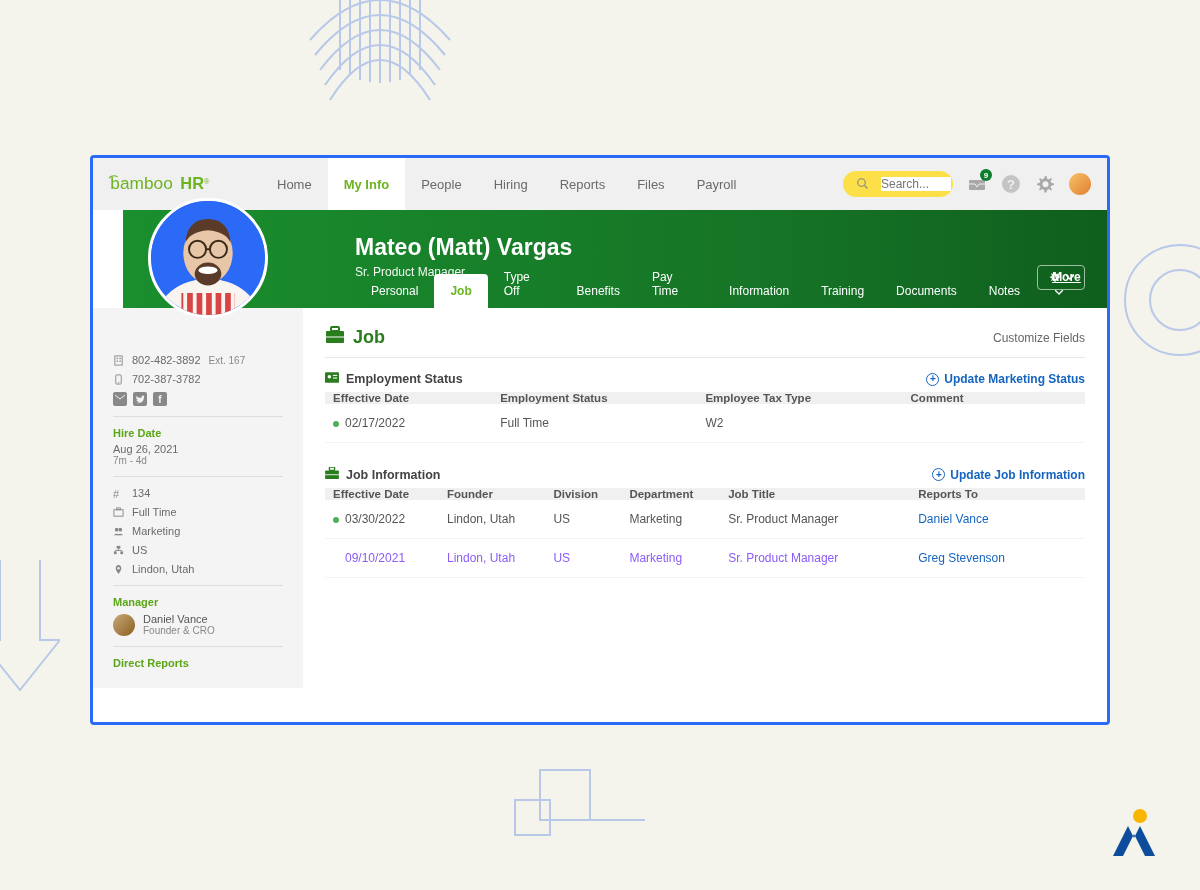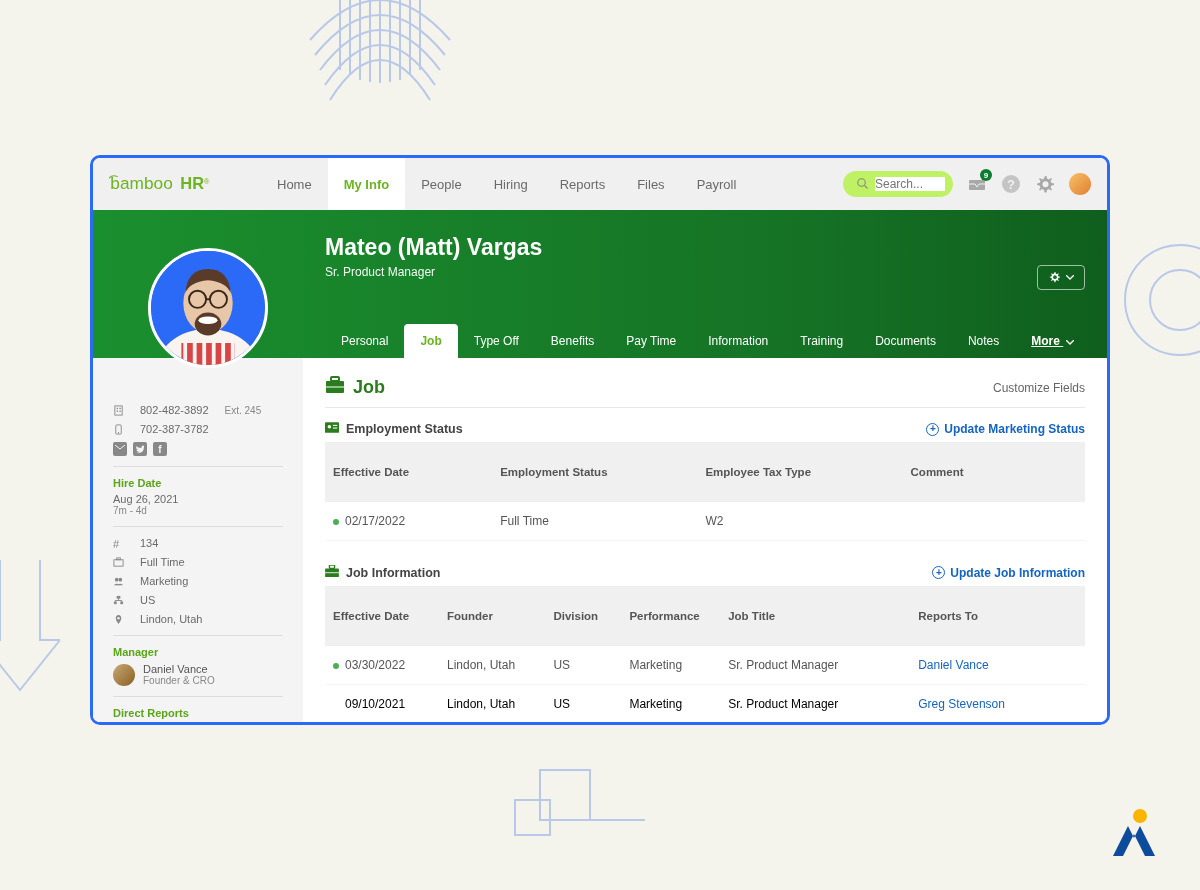--- a/index.html
+++ b/index.html
@@ -56,21 +56,21 @@
 
 
 .window {
   position: absolute;
   left: 90px;
   top: 155px;
   width: 1020px;
   height: 570px;
   background: #fff;
   border: 3px solid #2b69f7;
-  border-radius: 10px;
+  border-radius: 4px;
   overflow: hidden;
 }
 
 
 .topbar {
   height: 52px;
   background: #f0f0f0;
   display: flex;
   align-items: center;
   padding: 0 16px;
@@ -101,26 +101,26 @@
   color: #6cb421;
   font-weight: 600;
 }
 .topbar-right {
   margin-left: auto;
   display: flex;
   align-items: center;
   gap: 14px;
 }
 .searchbox {
-  background: #bef264;
+  background: #fde047;
   border-radius: 18px;
   padding: 6px 14px;
   display: flex;
   align-items: center;
-  gap: 6px;
+  gap: 12px;
   width: 110px;
 }
 .searchbox input {
   border: none;
   outline: none;
   font-size: 12px;
   width: 70px;
   color: #888;
 }
 .topicon {
@@ -151,24 +151,25 @@
   width: 22px;
   height: 22px;
   border-radius: 50%;
   background: linear-gradient(135deg,#f8c068,#e08030);
   flex-shrink: 0;
 }
 
 
 .green-header {
   background: linear-gradient(90deg, #1a8f2e 0%, #157225 70%, #0f5e1d 100%);
-  height: 148px;
+  height: 98px;
   color: #fff;
   position: relative;
   display: flex;
+  margin-left: 30px;
 }
 .left-col {
   width: 210px;
 }
 .header-right {
   flex: 1;
   padding: 24px 0 0 22px;
   position: relative;
 }
 .emp-name { font-size: 23px; font-weight: 600; }
@@ -228,21 +229,21 @@
   width: 120px;
   height: 120px;
   border-radius: 50%;
   background: #2b69f7;
   border: 3px solid #fff;
   overflow: hidden;
   display: flex;
   align-items: flex-end;
   justify-content: center;
 }
-.sidebar .row { display: flex; align-items: center; gap: 16px; margin-bottom: 7px; color: #6a6a6a;}
+.sidebar .row { display: flex; align-items: center; gap: 8px; margin-bottom: 7px; color: #6a6a6a;}
 .sidebar .icon-sm { width: 11px; height: 11px; color: #888; flex-shrink: 0;}
 .sidebar hr { border: none; border-top: 1px solid #ddd; margin: 10px 0; }
 .sidebar .sec-label { color: #5ba617; font-weight: 600; font-size: 11px; margin-bottom: 4px;}
 .sidebar .small { font-size: 10px; color: #888;}
 .mgr-block { display: flex; align-items: center; gap: 8px; margin-top: 5px;}
 .mgr-avatar { width: 22px; height: 22px; border-radius: 50%; background: linear-gradient(135deg,#c8a878,#8a6020); flex-shrink:0;}
 .social-row { display: flex; gap: 6px; margin-top: 2px;}
 .social-row span { width: 14px; height: 14px; background: #888; border-radius: 2px;}
 
 .main {
@@ -301,35 +302,35 @@
   align-items: center;
   justify-content: center;
   font-size: 10px;
   line-height: 1;
 }
 
 .table { width: 100%; border-collapse: collapse; font-size: 12px; margin-bottom: 24px;}
 .table th {
   background: #f0f0f0;
   text-align: left;
-  padding: 24px 8px;
+  padding: 0 8px;
   font-weight: 600;
   color: #555;
   font-size: 11.5px;
   margin-top: 48px;
 }
 .table td {
   padding: 12px 8px;
   color: #555;
 }
 .table tr:not(.headrow) { border-bottom: 1px solid #f4f4f4;}
 .dot-green { width: 6px; height: 6px; border-radius: 50%; background: #4caf50; display: inline-block; margin-right: 6px;}
 .dot-grey { display: inline-block; width: 6px; height: 6px; margin-right: 6px;}
 .table td.link { color: #1565c0; }
-.table tr.inactive td { color: #000000; }
+.table tr.inactive td { color: #8b5cf6; }
 .table tr.inactive td.link { color: #1565c0; }
 
 </style>
 </head>
 <body>
 
 <div class="deco-lines">
   <svg viewBox="0 0 160 160">
       <g stroke="#b8c8e8" stroke-width="2" fill="none">
     <path d="M 10 60 Q 80 -20 150 60"></path>
@@ -482,21 +483,21 @@
       </div>
       <div class="row">
         <span class="icon-sm"><svg viewBox="0 0 12 12" width="11" height="11">
               <rect x="2" y="1" width="8" height="10" fill="none" stroke="#888"></rect>
               <rect x="4" y="3" width="1.5" height="1.5" fill="#888"></rect>
               <rect x="7" y="3" width="1.5" height="1.5" fill="#888"></rect>
               <rect x="4" y="6" width="1.5" height="1.5" fill="#888"></rect>
               <rect x="7" y="6" width="1.5" height="1.5" fill="#888"></rect>
             </svg></span>
         <span>802-482-3892</span>
-        <span class="small">Ext. 245</span>
+        <span class="small">Ext. 167</span>
       </div>
       <div class="row">
         <span class="icon-sm"><svg viewBox="0 0 12 12" width="11" height="11">
               <rect x="3" y="1" width="6" height="10" rx="1" fill="none" stroke="#888"></rect>
               <circle cx="6" cy="9.5" r="0.7" fill="#888"></circle>
             </svg></span>
         <span>702-387-3782</span>
       </div>
       <div class="social-row">
         <span style="background:#888;display:flex;align-items:center;justify-content:center">
@@ -627,21 +628,21 @@
           <span class="plus">+</span>
           <span>Update Job Information</span>
         </div>
       </div>
       <table class="table">
         <tbody>
             <tr class="headrow">
           <th style="width:15%">Effective Date</th>
           <th style="width:14%">Founder</th>
           <th style="width:10%">Division</th>
-          <th style="width:13%">Performance</th>
+          <th style="width:13%">Department</th>
           <th style="width:25%">Job Title</th>
           <th>Reports To</th>
         </tr>
         <tr>
           <td><span class="dot-green"></span><span>03/30/2022</span></td>
           <td>Lindon, Utah</td>
           <td>US</td>
           <td>Marketing</td>
           <td>Sr. Product Manager</td>
           <td class="link">Daniel Vance</td>

